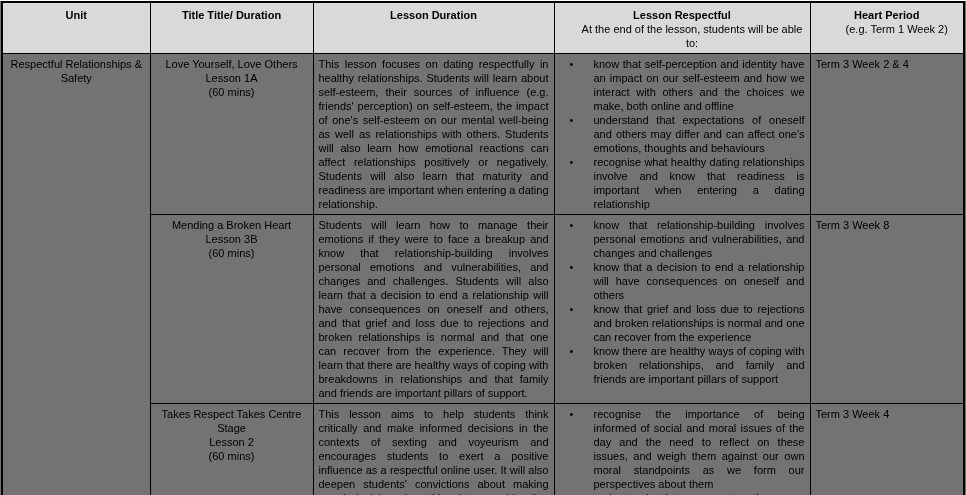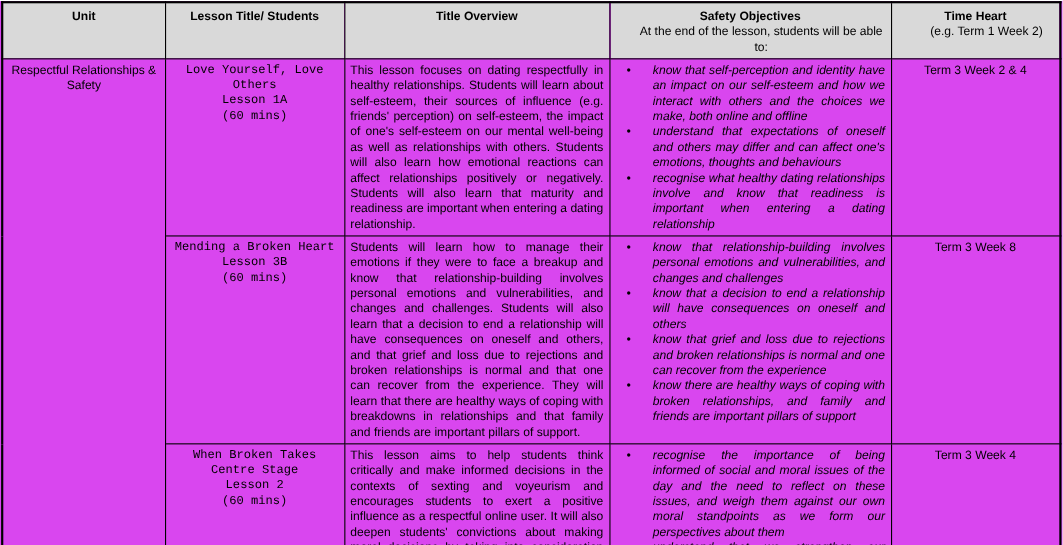--- a/index.html
+++ b/index.html
@@ -5,21 +5,21 @@
   html, body {
     margin: 0;
     padding: 0;
     background: #ffffff;
     font-family: "Liberation Sans", "DejaVu Sans", sans-serif;
   }
   .page {
     width: 966px;
     height: 495px;
     box-sizing: border-box;
-    background: #d946ef;
+    background: #737373;
   }
   table.curriculum {
     width: 962px;
     margin: 1px;
     border-collapse: collapse;
     table-layout: fixed;
     border: 2px solid #000000;
   }
   table.curriculum th,
   table.curriculum td {
@@ -45,43 +45,40 @@
     display: block;
     margin-left: 20px;
   }
   td.unit-cell {
     vertical-align: middle;
     text-align: center;
   }
   td.title-cell {
     text-align: center;
     padding-top: 4px;
-    font-family: Liberation Mono, monospace;
   }
   td.overview-cell {
     text-align: justify;
     padding: 4px 6px;
   }
   td.objectives-cell {
     padding: 4px 6px 4px 4px;
   }
   td.time-cell {
-    text-align: center;
     padding-top: 4px;
   }
   ul.objectives-list {
     list-style: none;
     margin: 0;
     padding: 0;
   }
   ul.objectives-list li {
     position: relative;
     padding-left: 34px;
     text-align: justify;
-    font-style: italic;
   }
   ul.objectives-list li::before {
     content: "\2022";
     position: absolute;
     left: 10px;
     top: 0;
   }
   tr.row-1 td { height: 132px; }
   tr.row-2 td { height: 152px; }
   tr.row-3 td { height: 172px; }
@@ -97,31 +94,31 @@
       <col style="width:241px">
       <col style="width:256px">
       <col style="width:154px">
     </colgroup>
     <thead>
       <tr>
         <th>
           <span>Unit</span>
         </th>
         <th>
-          <span>Lesson Title/ Students</span>
+          <span>Title Title/ Duration</span>
         </th>
         <th>
-          <span>Title Overview</span>
+          <span>Lesson Duration</span>
         </th>
         <th>
-          <span>Safety Objectives</span>
+          <span>Lesson Respectful</span>
           <span class="hdr-sub">At the end of the lesson, students will be able to:</span>
         </th>
         <th>
-          <span>Time Heart</span>
+          <span>Heart Period</span>
           <span class="hdr-sub" style="font-weight:normal">(e.g. Term 1 Week 2)</span>
         </th>
       </tr>
     </thead>
     <tbody>
       <tr class="row-1">
         <td class="unit-cell" rowspan="3">
           <span>Respectful Relationships &amp; Safety</span>
         </td>
         <td class="title-cell">
@@ -158,21 +155,21 @@
             <li>know that grief and loss due to rejections and broken relationships is normal and one can recover from the experience</li>
             <li>know there are healthy ways of coping with broken relationships, and family and friends are important pillars of support</li>
           </ul>
         </td>
         <td class="time-cell">
           <span>Term 3 Week 8</span>
         </td>
       </tr>
       <tr class="row-3">
         <td class="title-cell">
-          <div>When Broken Takes Centre Stage</div>
+          <div>Takes Respect Takes Centre Stage</div>
           <div>Lesson 2</div>
           <div>(60 mins)</div>
         </td>
         <td class="overview-cell">
           <span>This lesson aims to help students think critically and make informed decisions in the contexts of sexting and voyeurism and encourages students to exert a positive influence as a respectful online user. It will also deepen students' convictions about making moral decisions by taking into consideration the impact of their decisions and actions on their well-being and safety, their loved ones, and the community. Students learn that they have a right and responsibility to be safe and protect their personal space and body. They also learn that sexting, voyeurism and other related sexual offences are never justifiable and they can seek help in times of need.</span>
         </td>
         <td class="objectives-cell">
           <ul class="objectives-list">
             <li>recognise the importance of being informed of social and moral issues of the day and the need to reflect on these issues, and weigh them against our own moral standpoints as we form our perspectives about them</li>
             <li>understand that we strengthen our character when we commit to sound values-based viewpoints (e.g. respect for life) and decisions, and speak and act in alignment with our beliefs</li>

